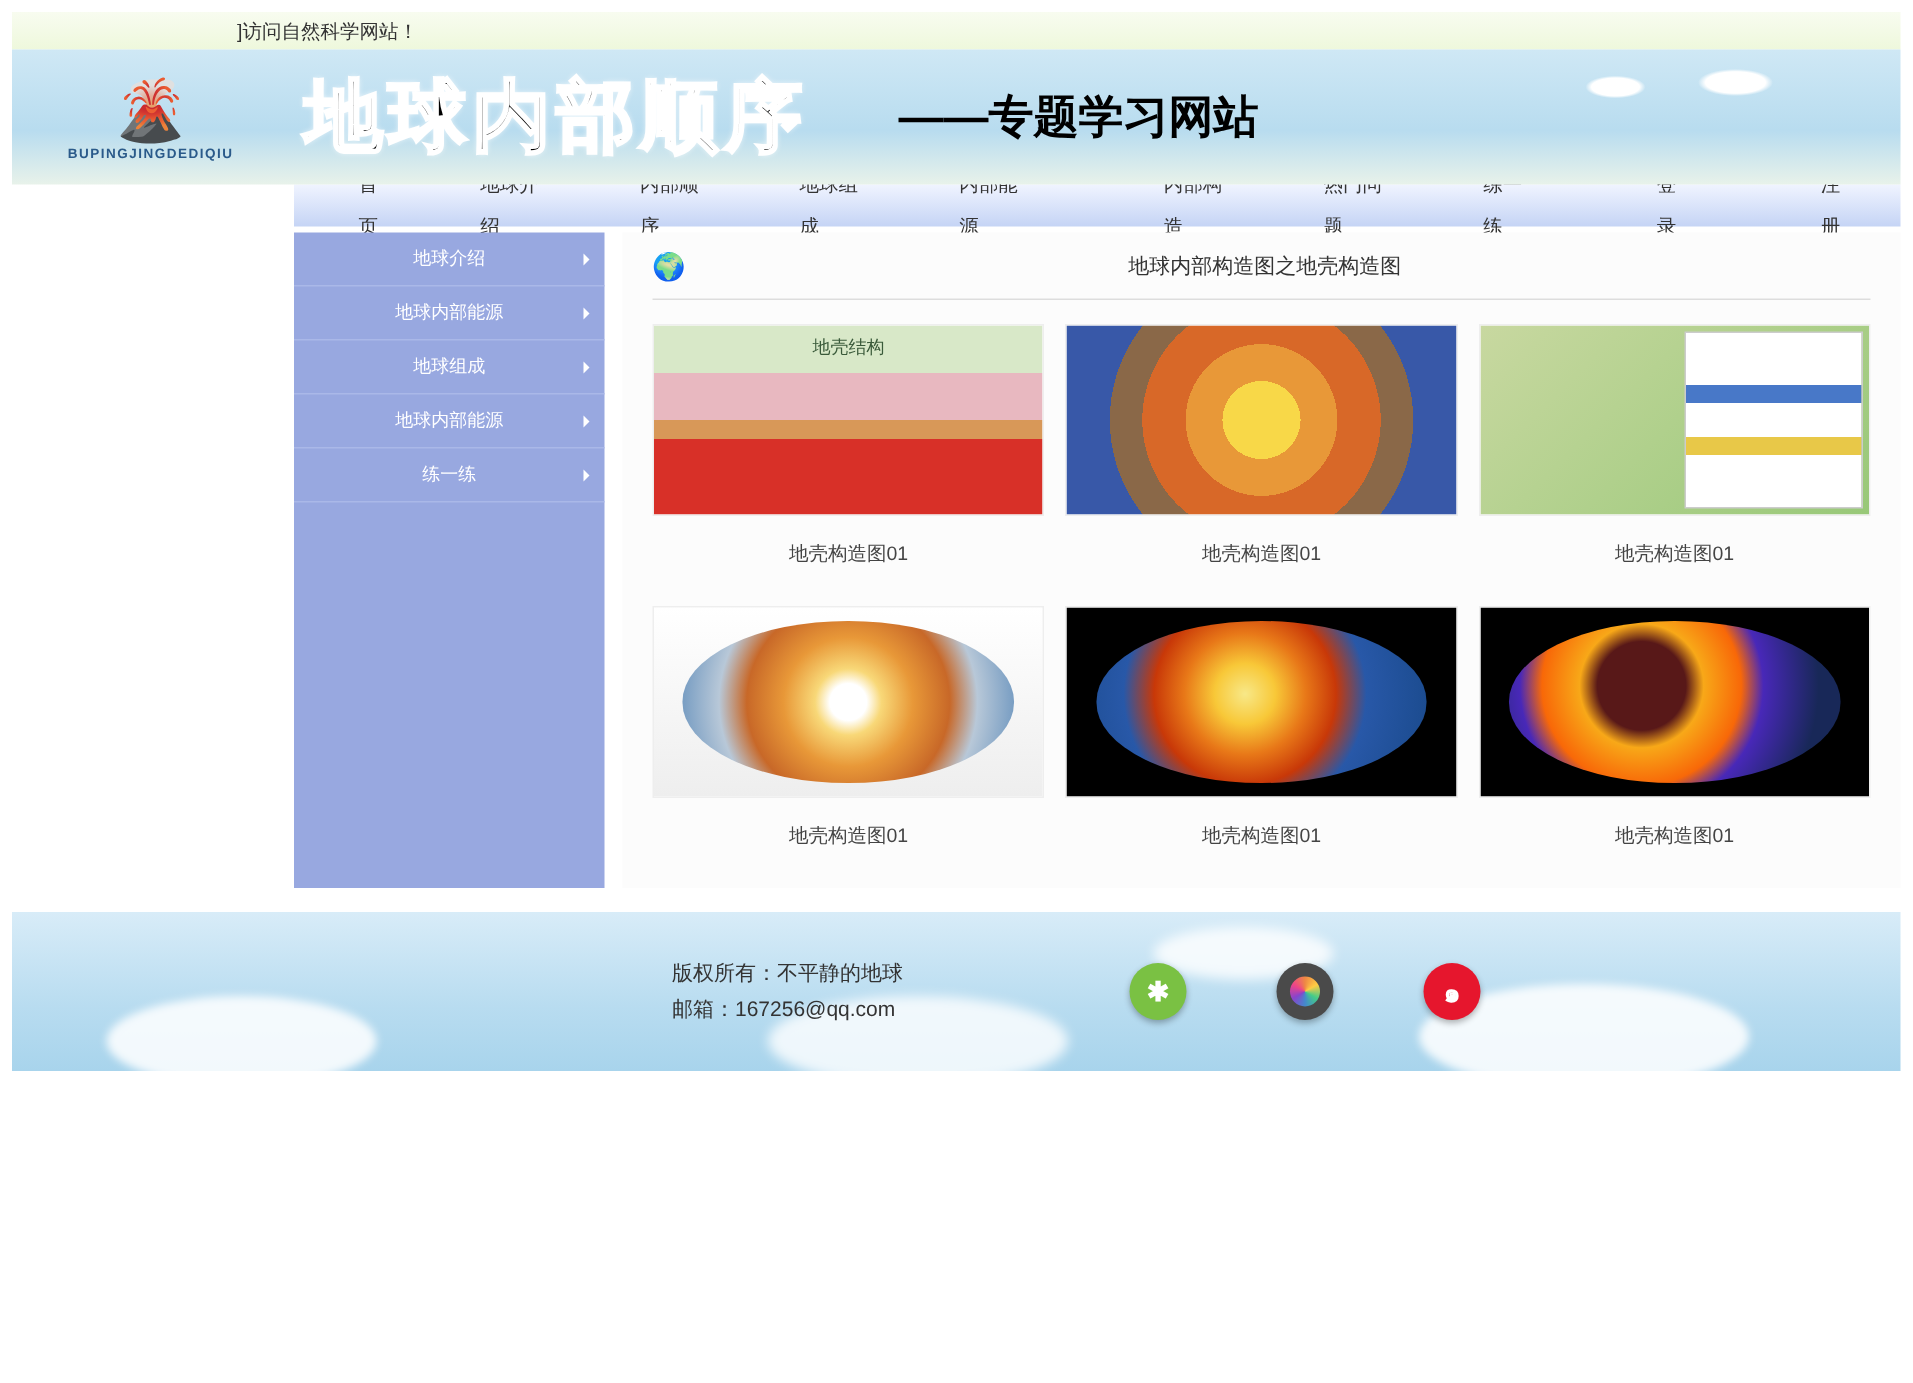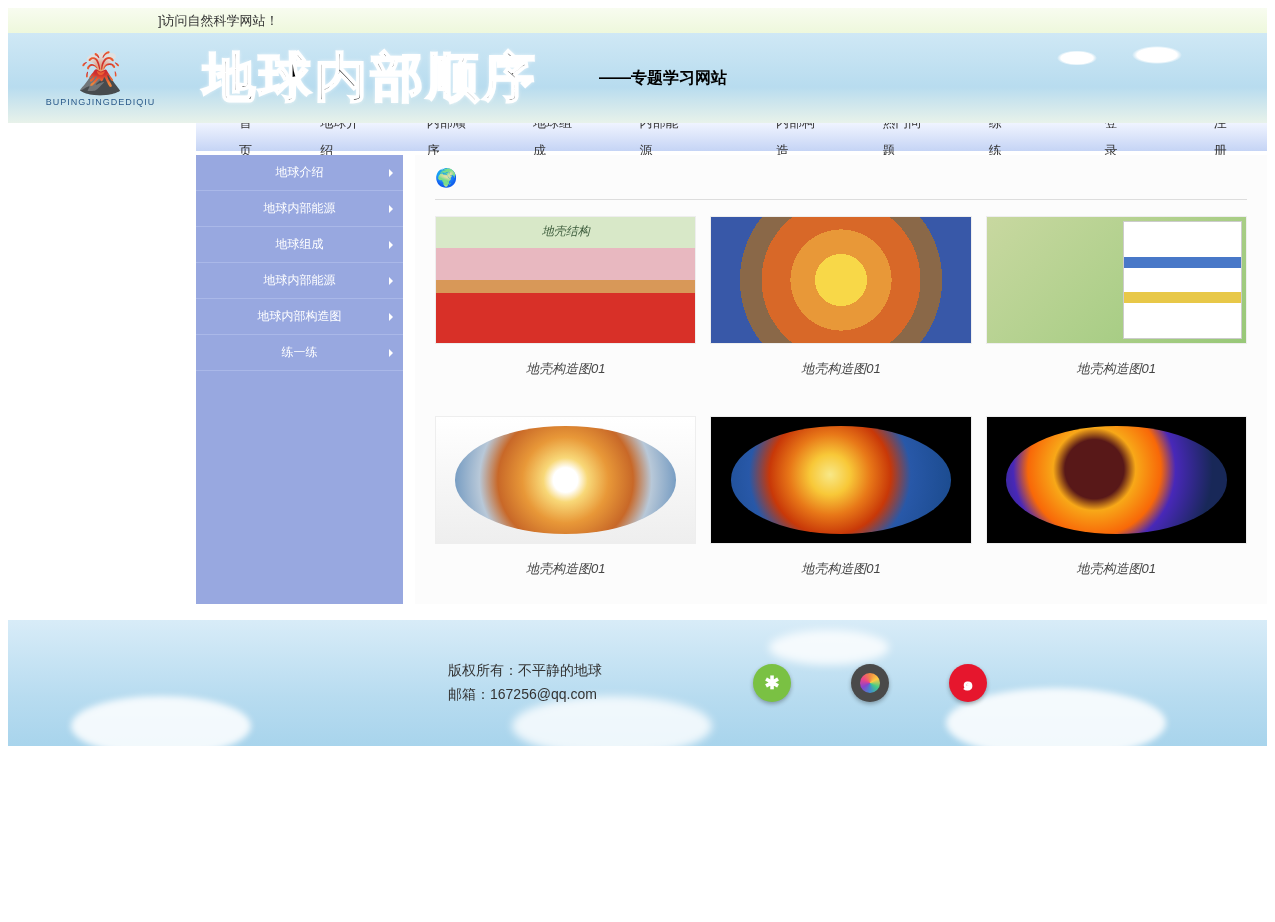--- a/index.html
+++ b/index.html
@@ -39,35 +39,35 @@
       align-items: center;
       justify-content: center;
       position: relative;
     }
     .logo-globe {
       font-size: 40px;
     }
     .logo-text {
       font-size: 9px;
       color: #2a5a8a;
-      font-weight: normal;
+      font-weight: bold;
       letter-spacing: 1px;
     }
     .site-title {
       margin-left: 10px;
       font-size: 52px;
       font-weight: 900;
       color: #000;
       -webkit-text-stroke: 2px #fff;
       letter-spacing: 4px;
       text-shadow: 0 0 4px #fff;
     }
     .site-subtitle {
       margin-left: 60px;
-      font-size: 16px;
+      font-size: 30px;
       font-weight: bold;
       color: #000;
     }
     
     .clouds {
       position: absolute;
       right: 50px;
       top: 10px;
       width: 200px;
       height: 30px;
@@ -143,22 +143,21 @@
       flex: 1;
       text-align: center;
       font-size: 14px;
       color: #333;
       margin-right: 26px;
     }
     
     .gallery {
       display: grid;
       grid-template-columns: repeat(3, 1fr);
-      gap: 24px 14px;
-      font-style: italic;
+      gap: 12px 14px;
     }
     .gallery-item { text-align: center; }
     .gallery-img {
       width: 100%;
       height: 128px;
       border: 1px solid #eee;
       background: #fff;
       display: flex;
       align-items: center;
       justify-content: center;
@@ -240,21 +239,21 @@
     }
     .diag-white-inner {
       width: 85%;
       height: 85%;
       border-radius: 50%;
       background: radial-gradient(circle at 50% 50%, #fff 0%, #fff 10%, #f8d878 18%, #e89838 35%, #c86828 55%, #b8c8d8 70%, #5888b8 100%);
     }
     
     .footer {
       margin: 16px 8px 0 8px;
-      height: 126px;
+      height: 106px;
       background: linear-gradient(to bottom, #d8ecf8 0%, #b8dcf0 60%, #a8d4ec 100%);
       position: relative;
       display: flex;
       align-items: center;
       overflow: hidden;
     }
     .footer::before, .footer::after {
       content: "";
       position: absolute;
       background: rgba(255,255,255,0.85);
@@ -352,32 +351,29 @@
     </div>
     <div class="sidebar-item">
       <span class="sidebar-label">地球组成</span>
       <span class="sidebar-arrow"></span>
     </div>
     <div class="sidebar-item">
       <span class="sidebar-label">地球内部能源</span>
       <span class="sidebar-arrow"></span>
     </div>
     <div class="sidebar-item">
-      <span class="sidebar-label">地球内部构造图</span>
-      <span class="sidebar-arrow"></span>
-    </div>
-    <div class="sidebar-item">
       <span class="sidebar-label">练一练</span>
       <span class="sidebar-arrow"></span>
     </div>
   </div>
 
   <div class="content-area">
     <div class="content-header">
       <span class="globe-icon">🌍</span>
+      <span class="content-title">地球内部构造图之地壳构造图</span>
     </div>
 
     <div class="gallery">
       <div class="gallery-item">
         <div class="gallery-img">
             <div class="diagram diag-crust-layers"></div>
           </div>
         <div class="gallery-caption">地壳构造图01</div>
       </div>
       <div class="gallery-item">

